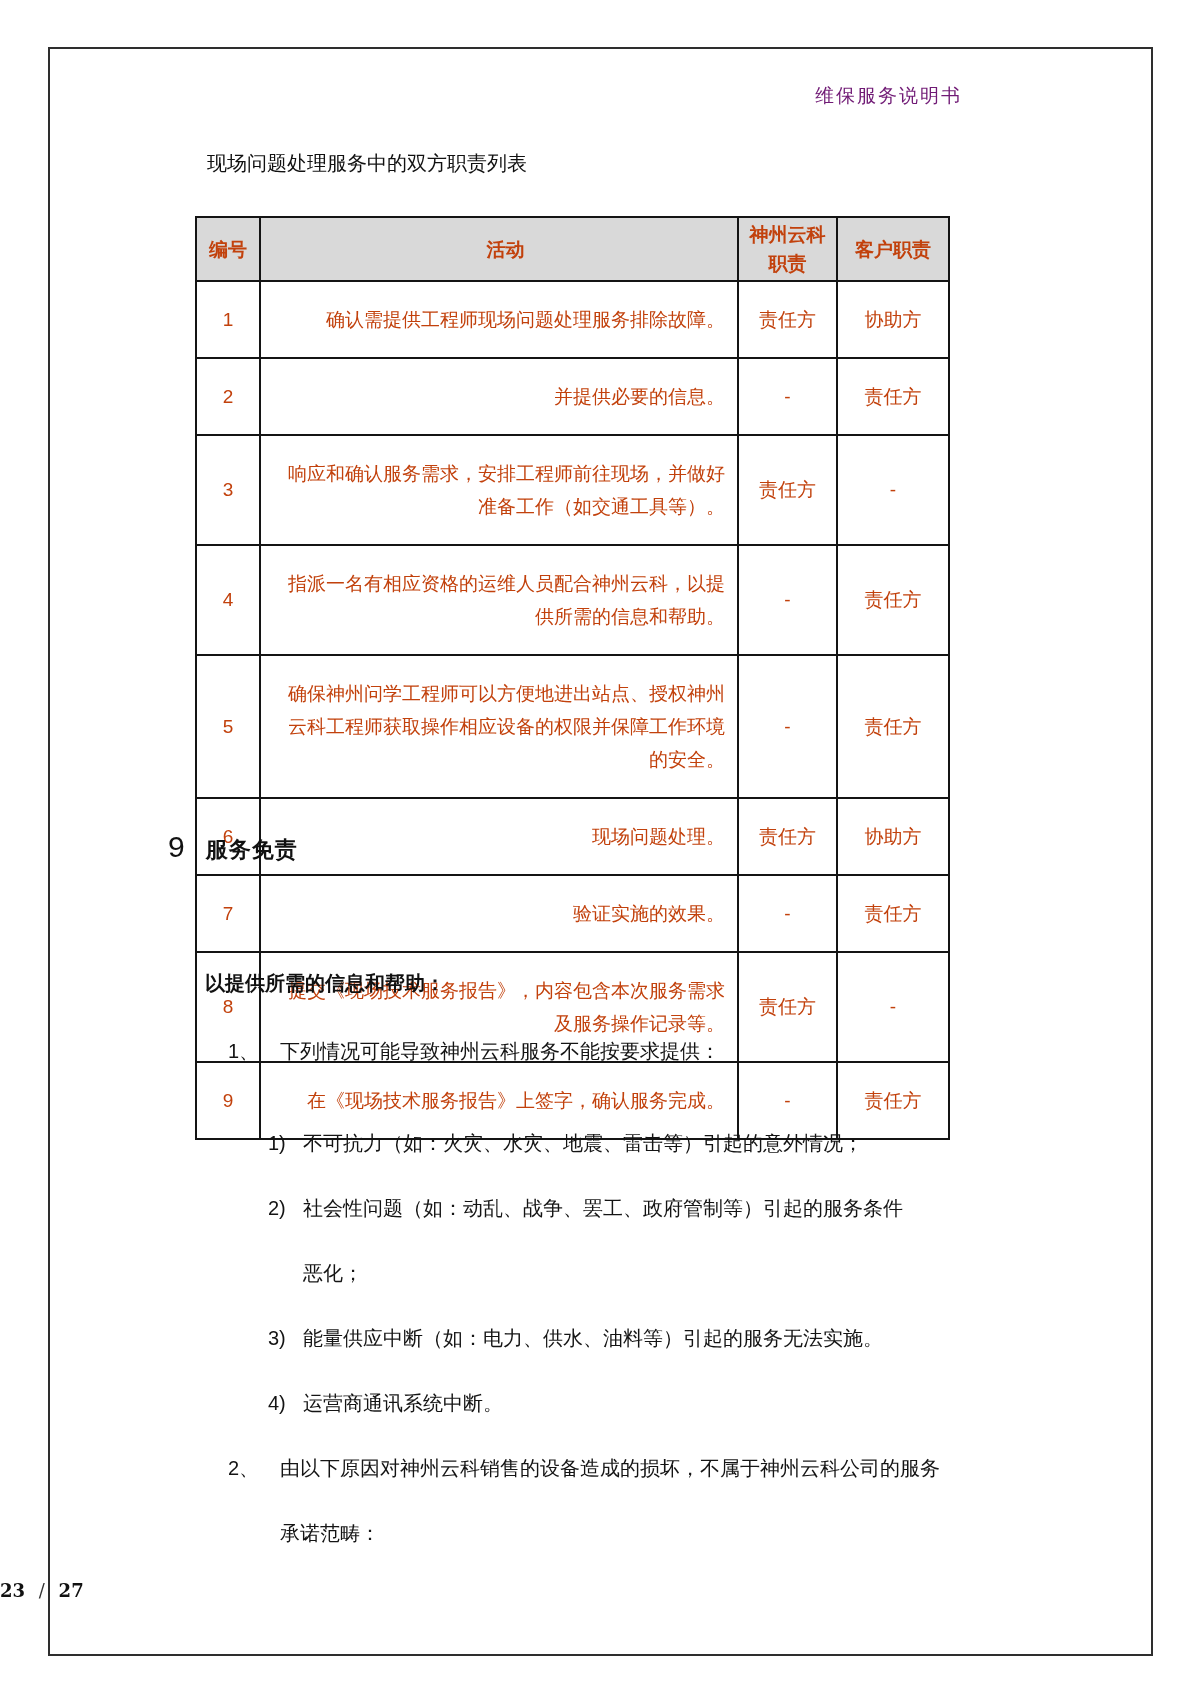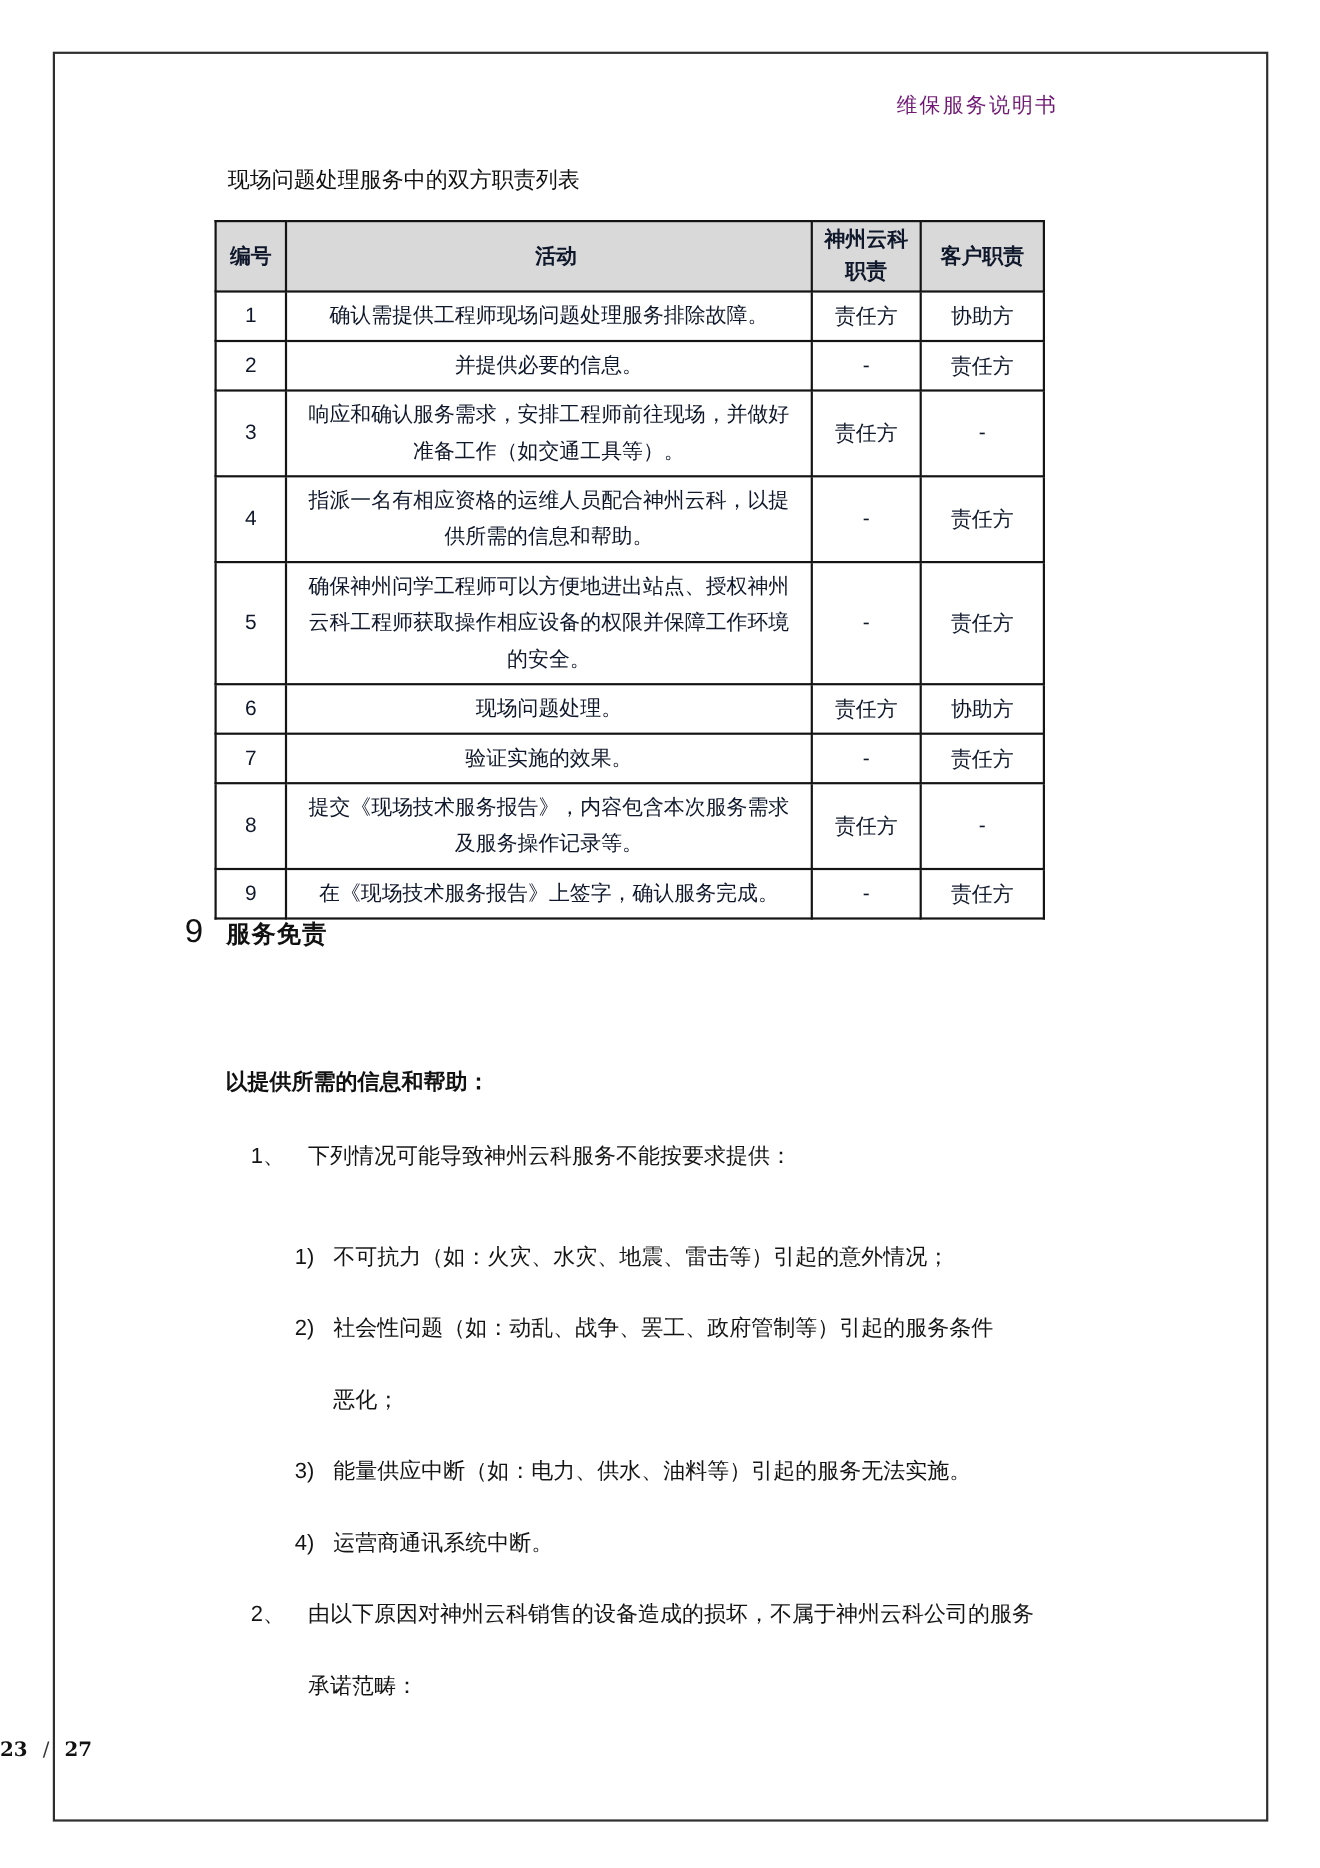--- a/index.html
+++ b/index.html
@@ -8,31 +8,31 @@
   .page { position:relative; width:1200px; height:1698px; background:#fff; overflow:hidden; }
   .frame { position:absolute; left:48px; top:47px; right:47px; bottom:42px;
            border:2px solid #2e2e2e; pointer-events:none; }
 
   .doc-header { position:absolute; top:83px; right:238px;
                 font-family:"DejaVu Serif","Liberation Serif",serif;
                 font-size:19px; letter-spacing:2px; color:#701a75; }
 
   .intro { position:absolute; left:207px; top:150px; font-size:20px; color:#111; }
 
-  table.duty { position:absolute; left:195px; top:200px; width:745px;
-               border-collapse:collapse; table-layout:fixed; font-size:19px; color:#0f172a; }
+  table.duty { position:absolute; left:195px; top:216px; width:745px;
+               border-collapse:collapse; table-layout:fixed; font-size:19px; color:#c2410c; }
   table.duty th, table.duty td { border:2px solid #141414; vertical-align:middle; }
   table.duty th { background:#d9d9d9; font-weight:700; height:64px; text-align:center;
                   line-height:29px; }
   .th-wrap { white-space:pre-line; }
   .c-id   { width:64px;  text-align:center; }
   .c-act  { width:478px;padding-left:13px; }
   .c-dck  { width:99px;  text-align:center; }
   .c-cust { width:112px; text-align:center; }
-  td.c-act { text-align:center; padding:5px 12px; line-height:33px; word-break:break-all;font-family:Liberation Serif, serif; }
+  td.c-act { text-align:right; padding:21px 12px; line-height:33px; word-break:break-all;font-family:Liberation Serif, serif; }
   td.c-id, td.c-dck, td.c-cust { padding:5px 2px; }
 
   .section-heading { position:absolute; left:168px; top:830px; display:flex; align-items:baseline; }
   .sec-num { font-size:30px; font-weight:400; color:#111; margin-right:21px; }
   .sec-title { font-size:22px; font-weight:700; color:#111; letter-spacing:1px; }
 
   .lead { position:absolute; left:205px; top:970px; font-size:20px; font-weight:700; color:#111; }
 
   .dlist { position:absolute; left:190px; top:1030px; width:830px; font-size:20px; color:#141414; }
   .dline { display:flex; white-space:nowrap; height:27px; line-height:27px; }

